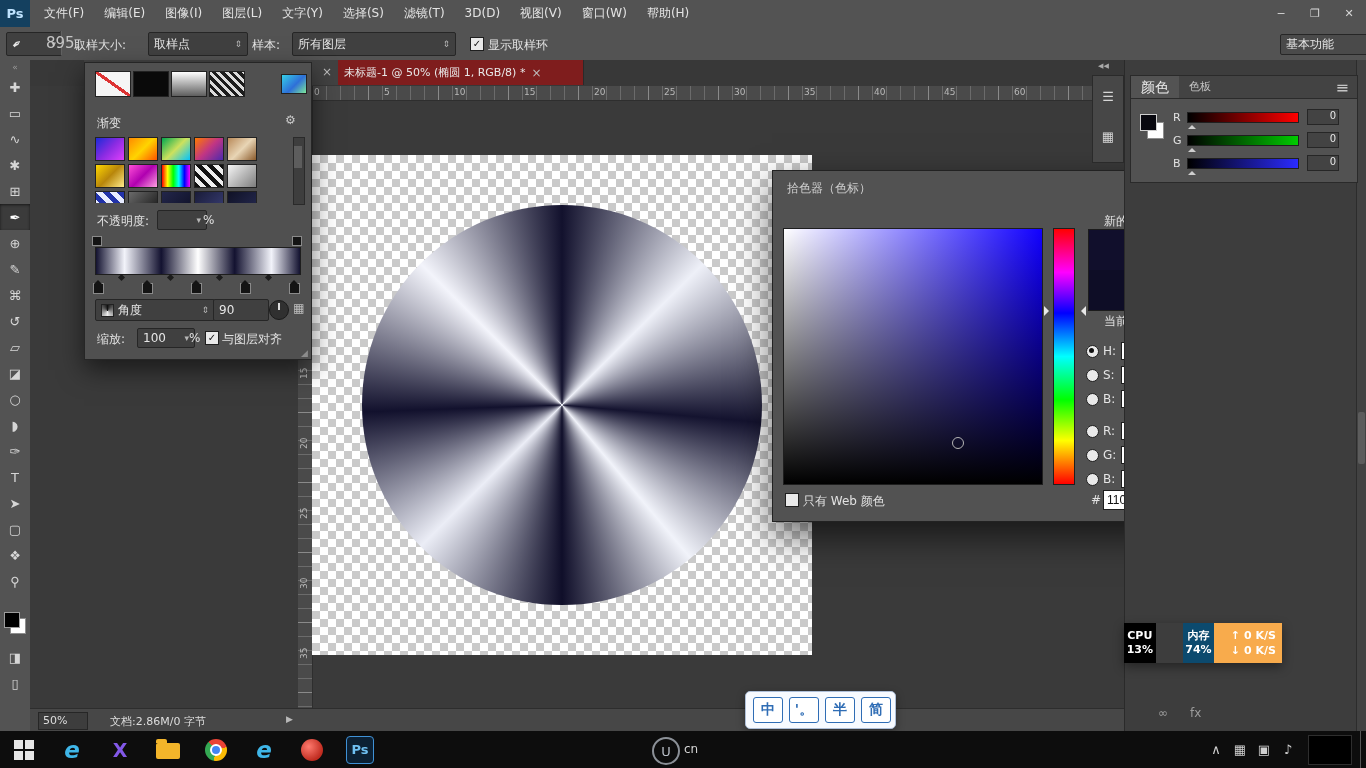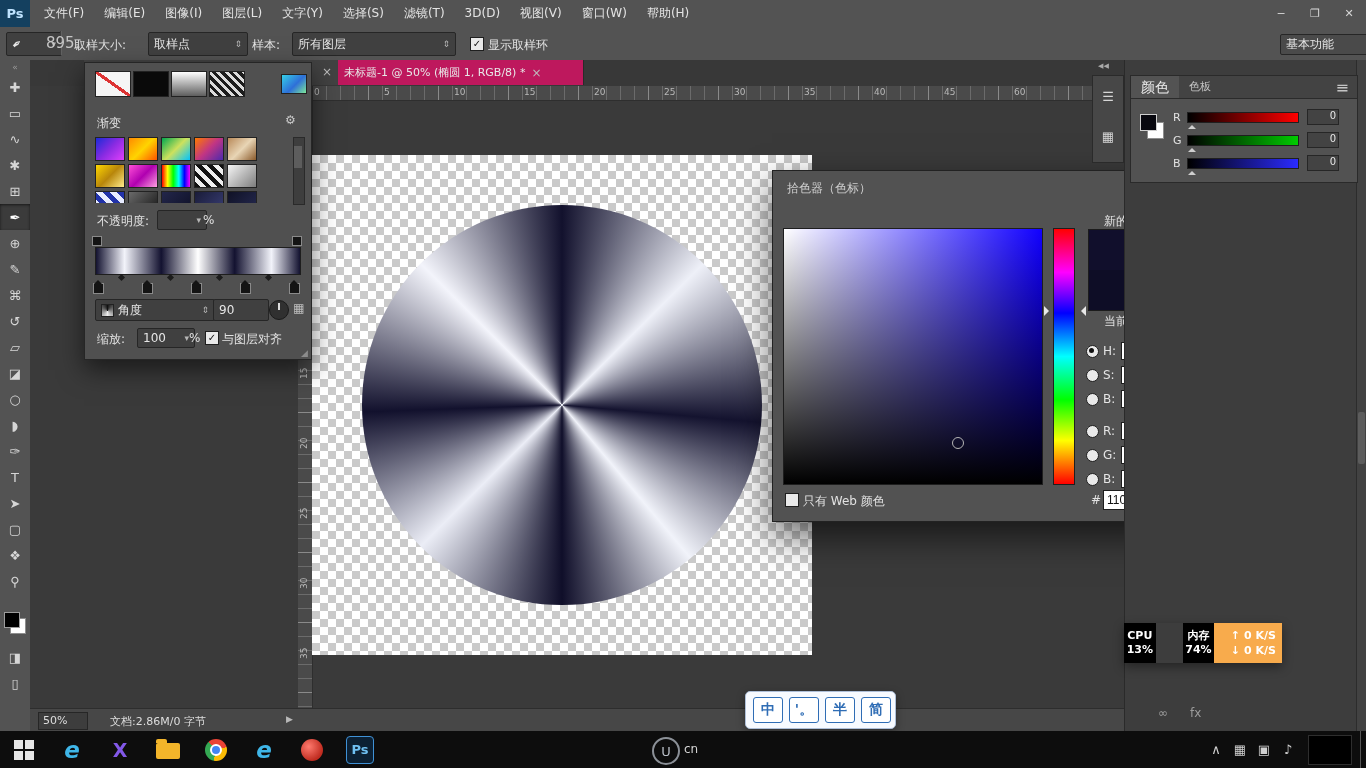--- a/index.html
+++ b/index.html
@@ -173,21 +173,21 @@
     <div class="abs" style="left:10px;top:558px;width:14px;height:14px;background:#fff;border:1px solid #8d8d8d"></div>
     <div class="abs" style="left:4px;top:552px;width:14px;height:14px;background:#000;border:1px solid #9d9d9d"></div>
     <div class="tool abs" style="left:0;top:584px">◨</div>
     <div class="tool abs" style="left:0;top:610px">▯</div>
   </div>
 
   <div id="tabbar" class="abs">
     <div class="abs" style="left:54px;top:0;width:254px;height:25px;background:#424242;border-right:1px solid #2a2a2a">
       <span style="position:absolute;right:6px;top:5px;color:#bdbdbd;font-size:12px">×</span>
     </div>
-    <div class="abs" style="left:308px;top:0;width:246px;height:25px;background:#be185d;border-right:1px solid #2a2a2a;display:flex;align-items:center;padding:0 6px;box-sizing:border-box">
+    <div class="abs" style="left:308px;top:0;width:246px;height:25px;background:#7f1d1d;border-right:1px solid #2a2a2a;display:flex;align-items:center;padding:0 6px;box-sizing:border-box">
       <span style="color:#e8e8e8;font-size:11px;white-space:nowrap">未标题-1 @ 50% (椭圆 1, RGB/8) *</span>
       <span style="margin-left:6px;color:#bdbdbd;font-size:12px">×</span>
     </div>
   </div>
 
   <div id="pasteboard" class="abs"></div>
   <div class="ruler abs" id="hruler" style="left:298px;top:86px;width:826px;height:14px;border-bottom:1px solid #2e2e2e;
        background-image:repeating-linear-gradient(90deg,#8a8a8a 0,#8a8a8a 1px,transparent 1px,transparent 70px),repeating-linear-gradient(90deg,#6b6b6b 0,#6b6b6b 1px,transparent 1px,transparent 14px)">
       <span class="ruler-num" style="left: 16px; top: 1px;">0</span>
       <span class="ruler-num" style="left: 86px; top: 1px;">5</span>
@@ -443,21 +443,21 @@
 
   <div class="abs" style="left:1356px;top:60px;width:10px;height:671px;background:#424242;border-left:1px solid #2c2c2c">
     <div style="position:absolute;left:1px;top:352px;width:7px;height:52px;background:#5c5c5c;border-radius:2px"></div>
   </div>
 
   <div id="perf" class="abs" style="z-index:4">
     <div class="perf-cell" id="perf-cpu" style="width: 40px; background: #000000;">
       <span>CPU</span>
         <span>13%</span>
     </div>
-    <div class="perf-cell" id="perf-mem" style="width: 40px; background: #000000; margin-left: 27px;">
+    <div class="perf-cell" id="perf-mem" style="width: 40px; background: #0c4a6e; margin-left: 27px;">
       <span>内存</span>
         <span>74%</span>
     </div>
     <div id="perf-net" style="width: 78px; display: flex; flex-direction: column; justify-content: center; padding-right: 6px; background: rgb(248, 171, 76);">
       <div style="display:flex;justify-content:flex-end;gap:4px;font-size:11px;line-height:15px">
         <span>↑</span>
         <span>0 K/S</span>
       </div>
       <div style="display:flex;justify-content:flex-end;gap:4px;font-size:11px;line-height:15px">
         <span>↓</span>

